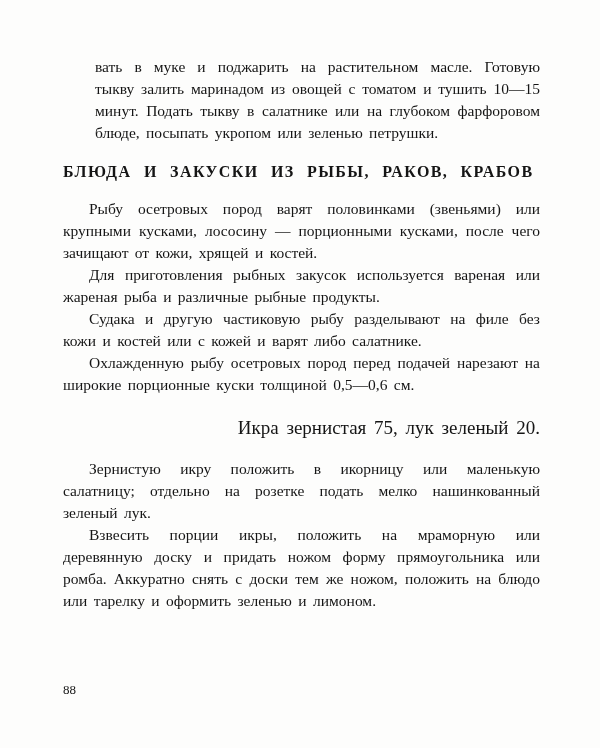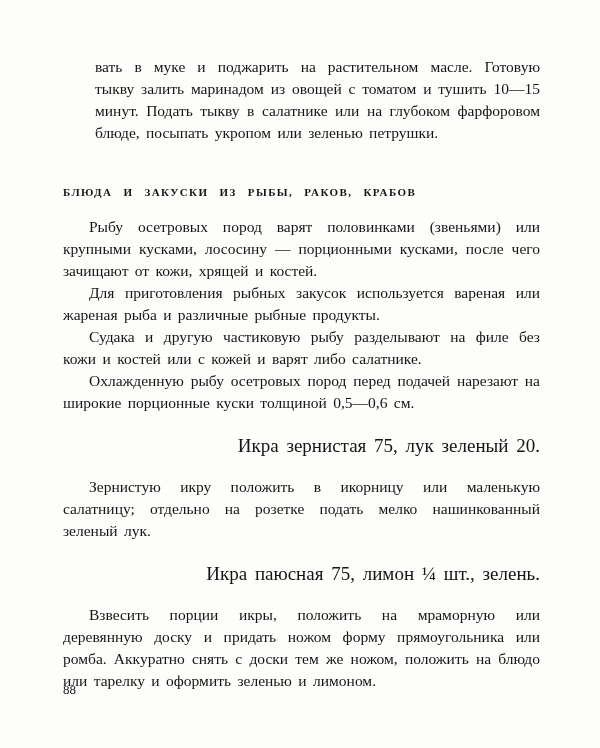--- a/index.html
+++ b/index.html
@@ -25,22 +25,22 @@
     line-height: 1.42;
     text-align: justify;
     text-indent: 26px;
     word-spacing: 2.5px;
   }
   .para.no-indent {
     text-indent: 0;
     margin-left: 32px;
   }
   .section-heading {
-    margin: 42px 0 17px 0;
-    font-size: 11px;
+    margin: 18px 0 17px 0;
+    font-size: 16px;
     font-weight: bold;
     letter-spacing: 1.4px;
     word-spacing: 7px;
     text-align: left;
     line-height: 1.2;
   }
   .recipe-title {
     margin: 35px 0 0 0;
     font-size: 16px;
     font-weight: bold;
@@ -76,19 +76,18 @@
   <p class="para">Судака и другую частиковую рыбу разделывают на филе без кожи и костей или с кожей и варят либо салатнике.</p>
 
   <p class="para">Охлажденную рыбу осетровых пород перед подачей нарезают на широкие порционные куски толщиной 0,5—0,6 см.</p>
 
 
   <p class="ingredients">Икра зернистая 75, лук зеленый 20.</p>
 
   <p class="para">Зернистую икру положить в икорницу или маленькую салатницу; отдельно на розетке подать мелко нашинкованный зеленый лук.</p>
 
 
-  <p class="ingredients">Икра паюсная 75, лимон ¼ шт., зелень.</p>
 
   <p class="para">Взвесить порции икры, положить на мраморную или деревянную доску и придать ножом форму прямоугольника или ромба. Аккуратно снять с доски тем же ножом, положить на блюдо или тарелку и оформить зеленью и лимоном.</p>
 
   <div class="page-number">88</div>
 
 </div>
 
 </body></html>

